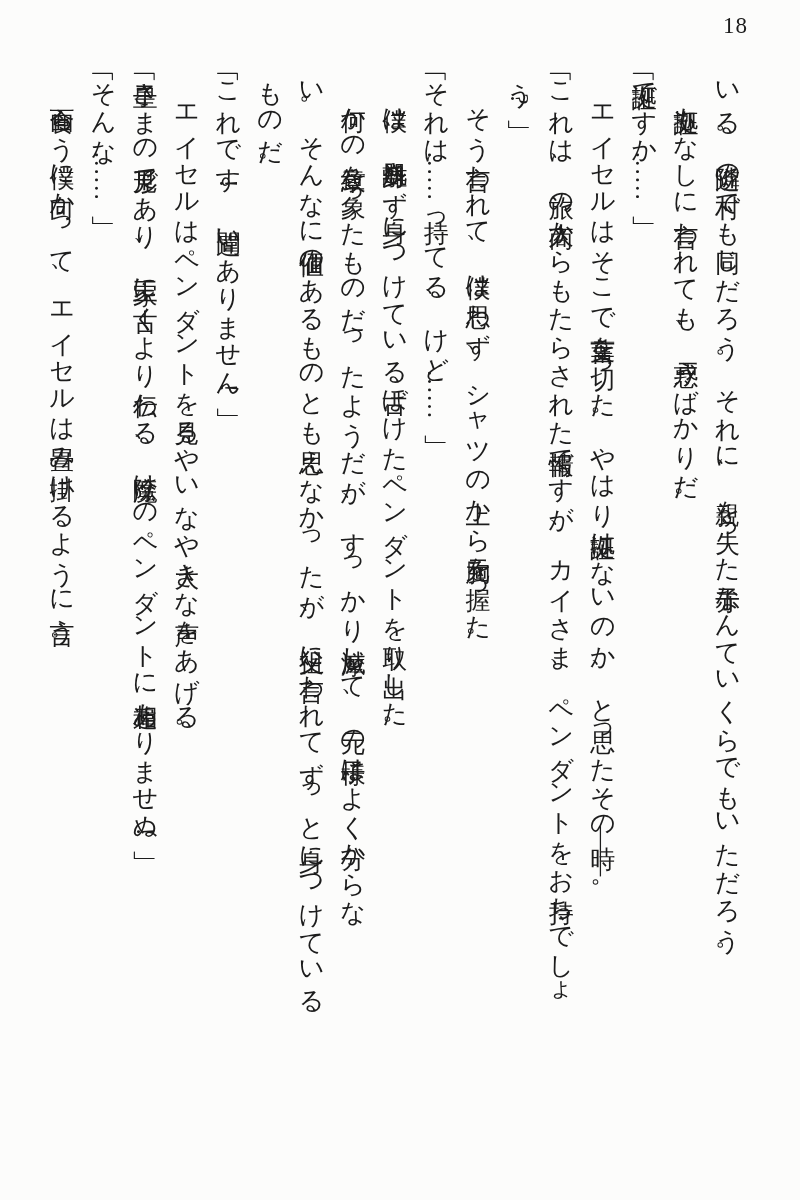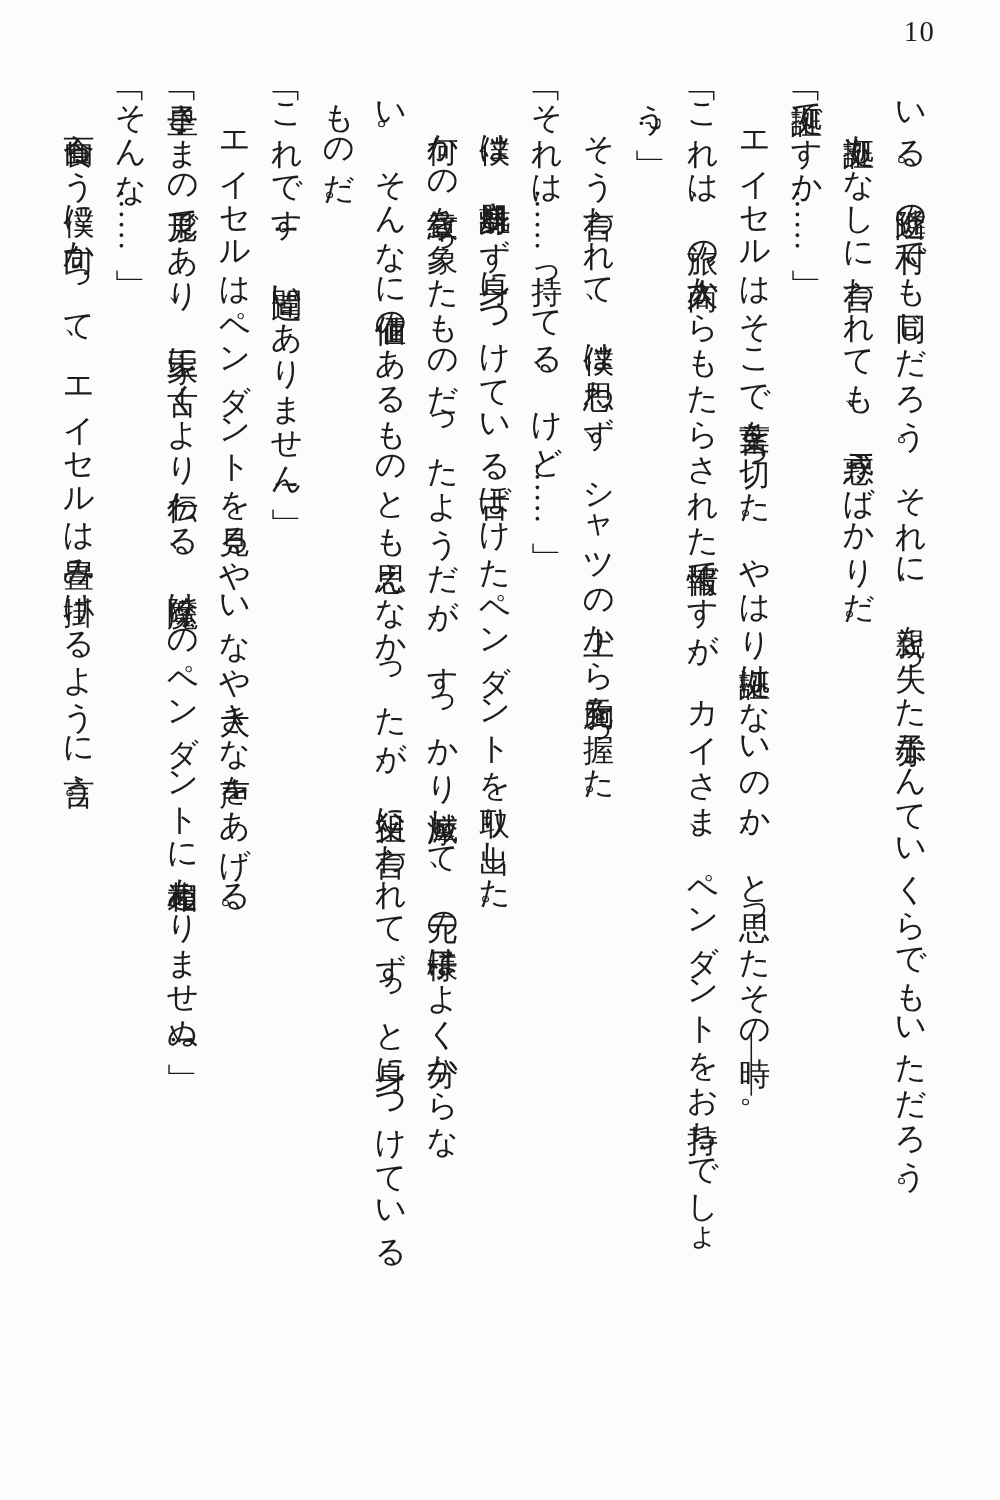--- a/index.html
+++ b/index.html
@@ -39,21 +39,21 @@
     margin: 0;
     padding: 0;
     line-height: 41.6px;
     white-space: nowrap;
   }
 </style>
 </head>
 <body>
 
 <div class="book-page">
-  <div class="page-number">10</div>
+  <div class="page-number">18</div>
   <div class="text-block">
     <p class="text-column">いる。近隣の村でも同じだろう。それに、親を失った赤子なんていくらでもいただろう。</p>
     <p class="text-column">　証拠もなしに言われても、戸惑うばかりだ。</p>
     <p class="text-column">「証拠ですか……」</p>
     <p class="text-column">　エイセルはそこで言葉を切った。やはり証拠はないのか、と思ったその時――。</p>
     <p class="text-column">「これは、旅の商人からもたらされた情報ですが、カイさま、ペンダントをお持ちでしょ</p>
     <p class="text-column">う?」</p>
     <p class="text-column">　そう言われて、僕は思わず、シャツの上から胸元を握った。</p>
     <p class="text-column">「それは……持ってる、けど……」</p>
     <p class="text-column">　僕は、肌身離さず身につけている古ぼけたペンダントを取り出した。</p>

